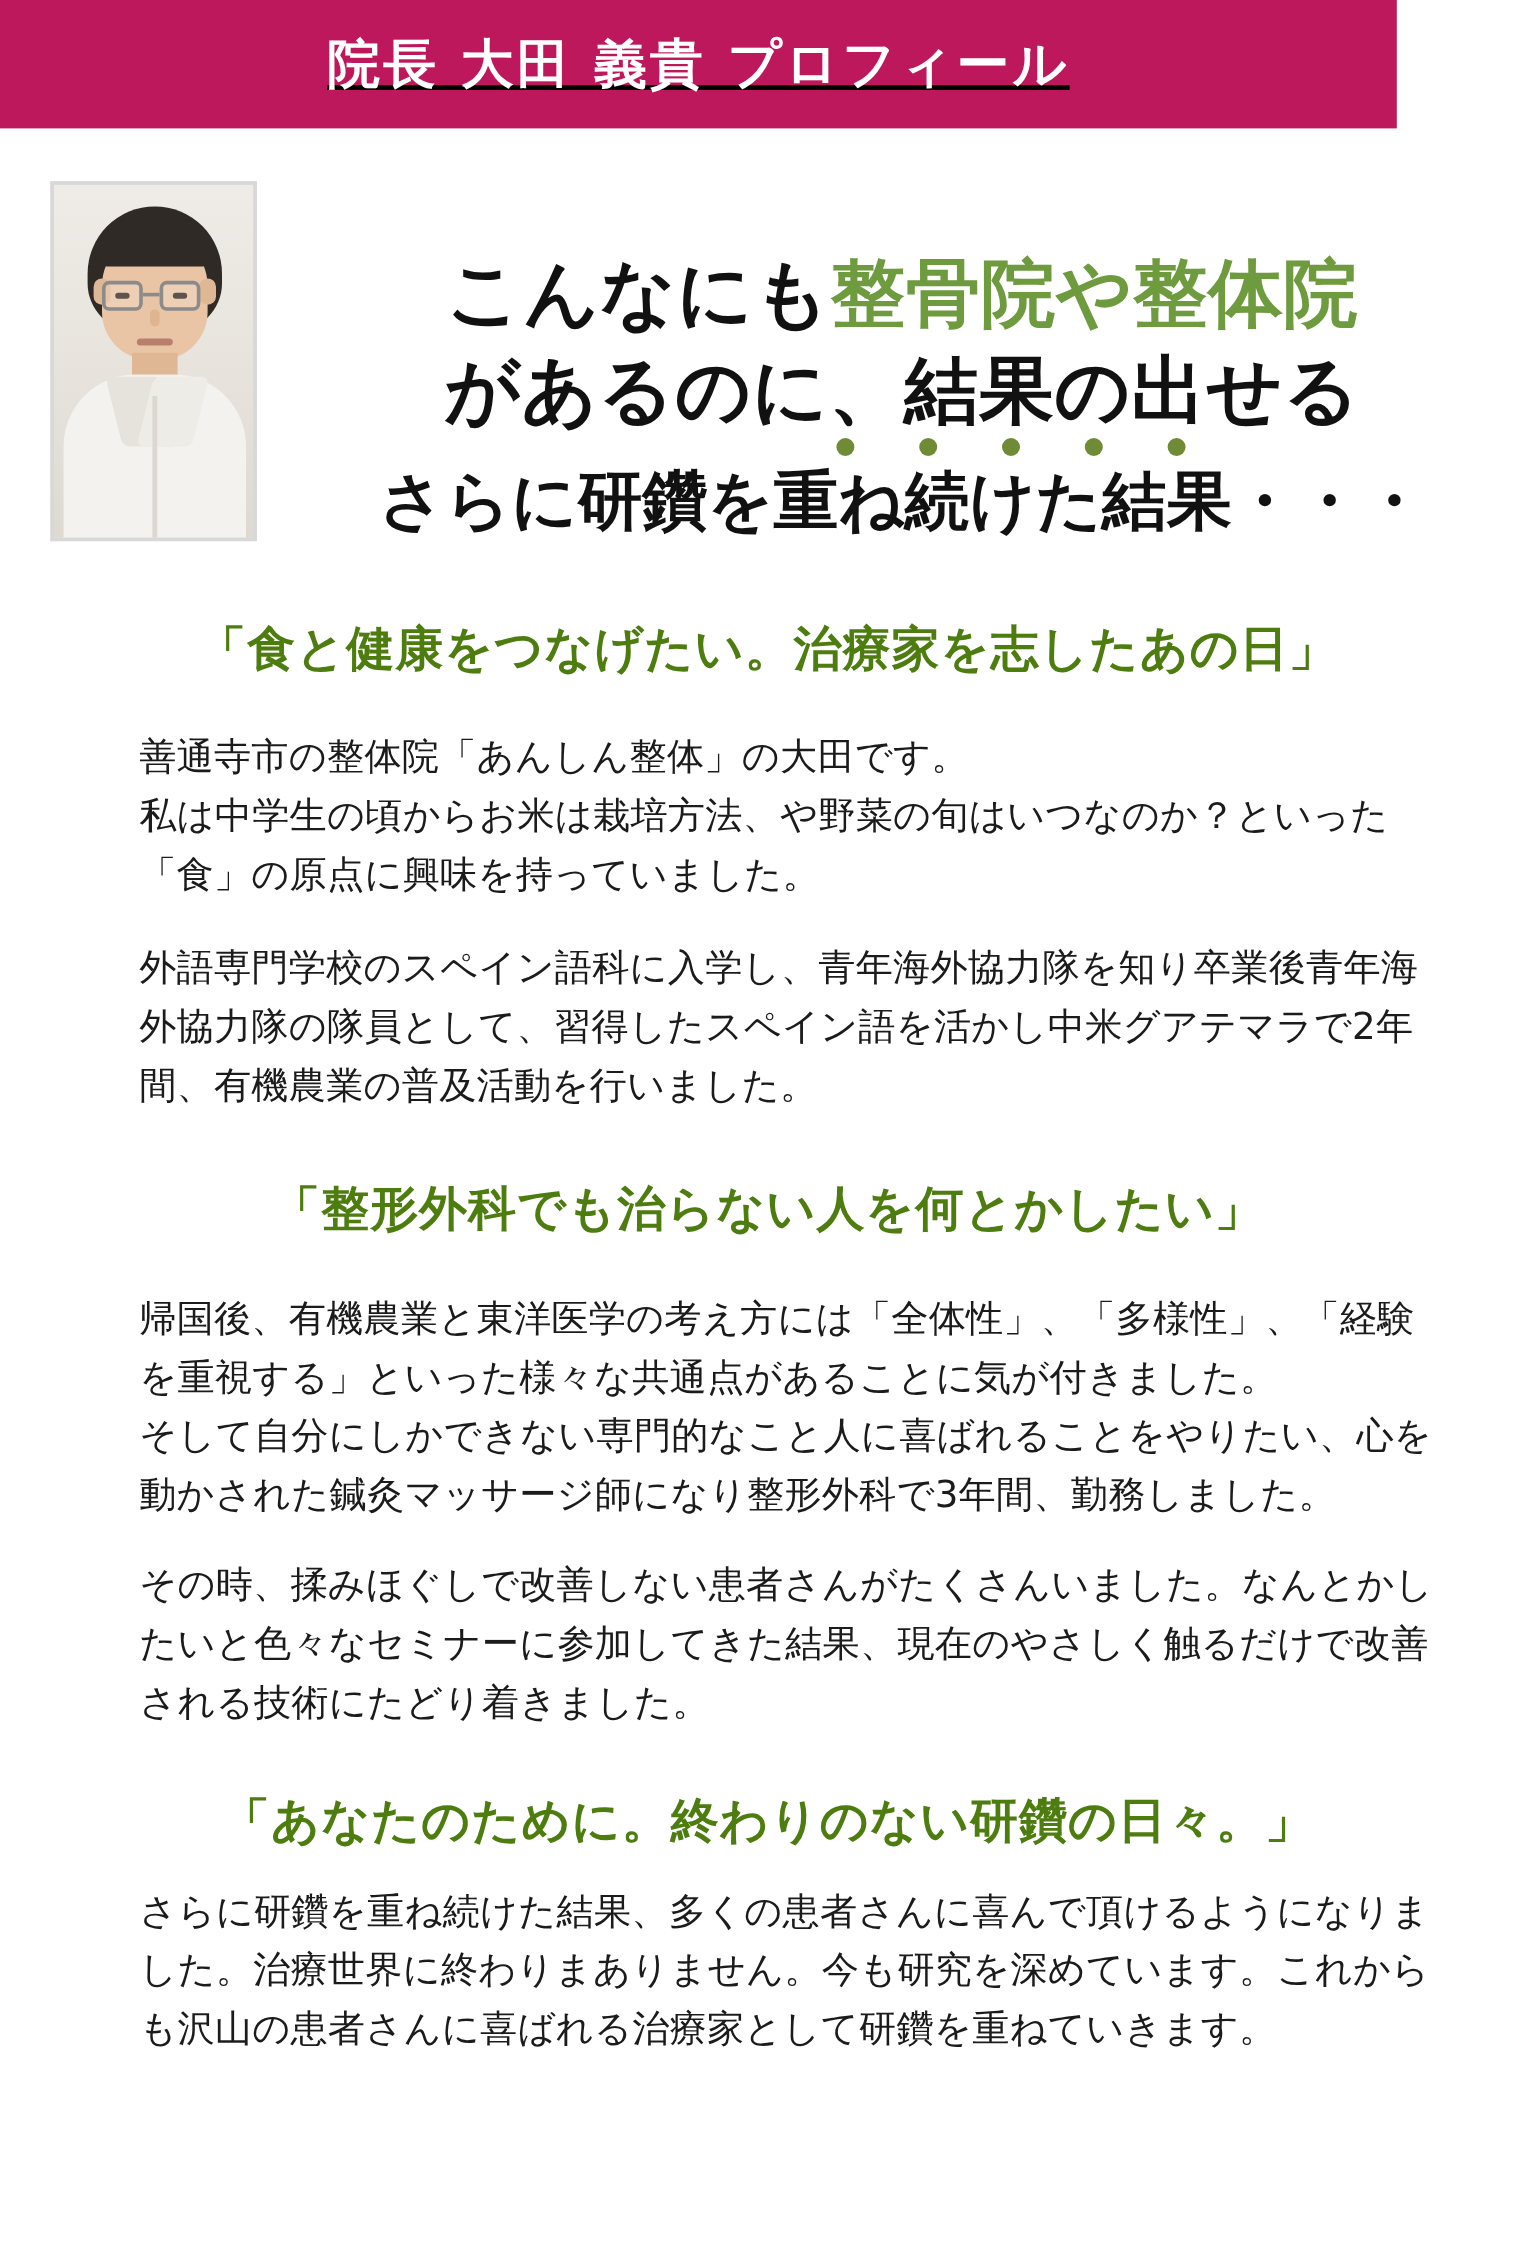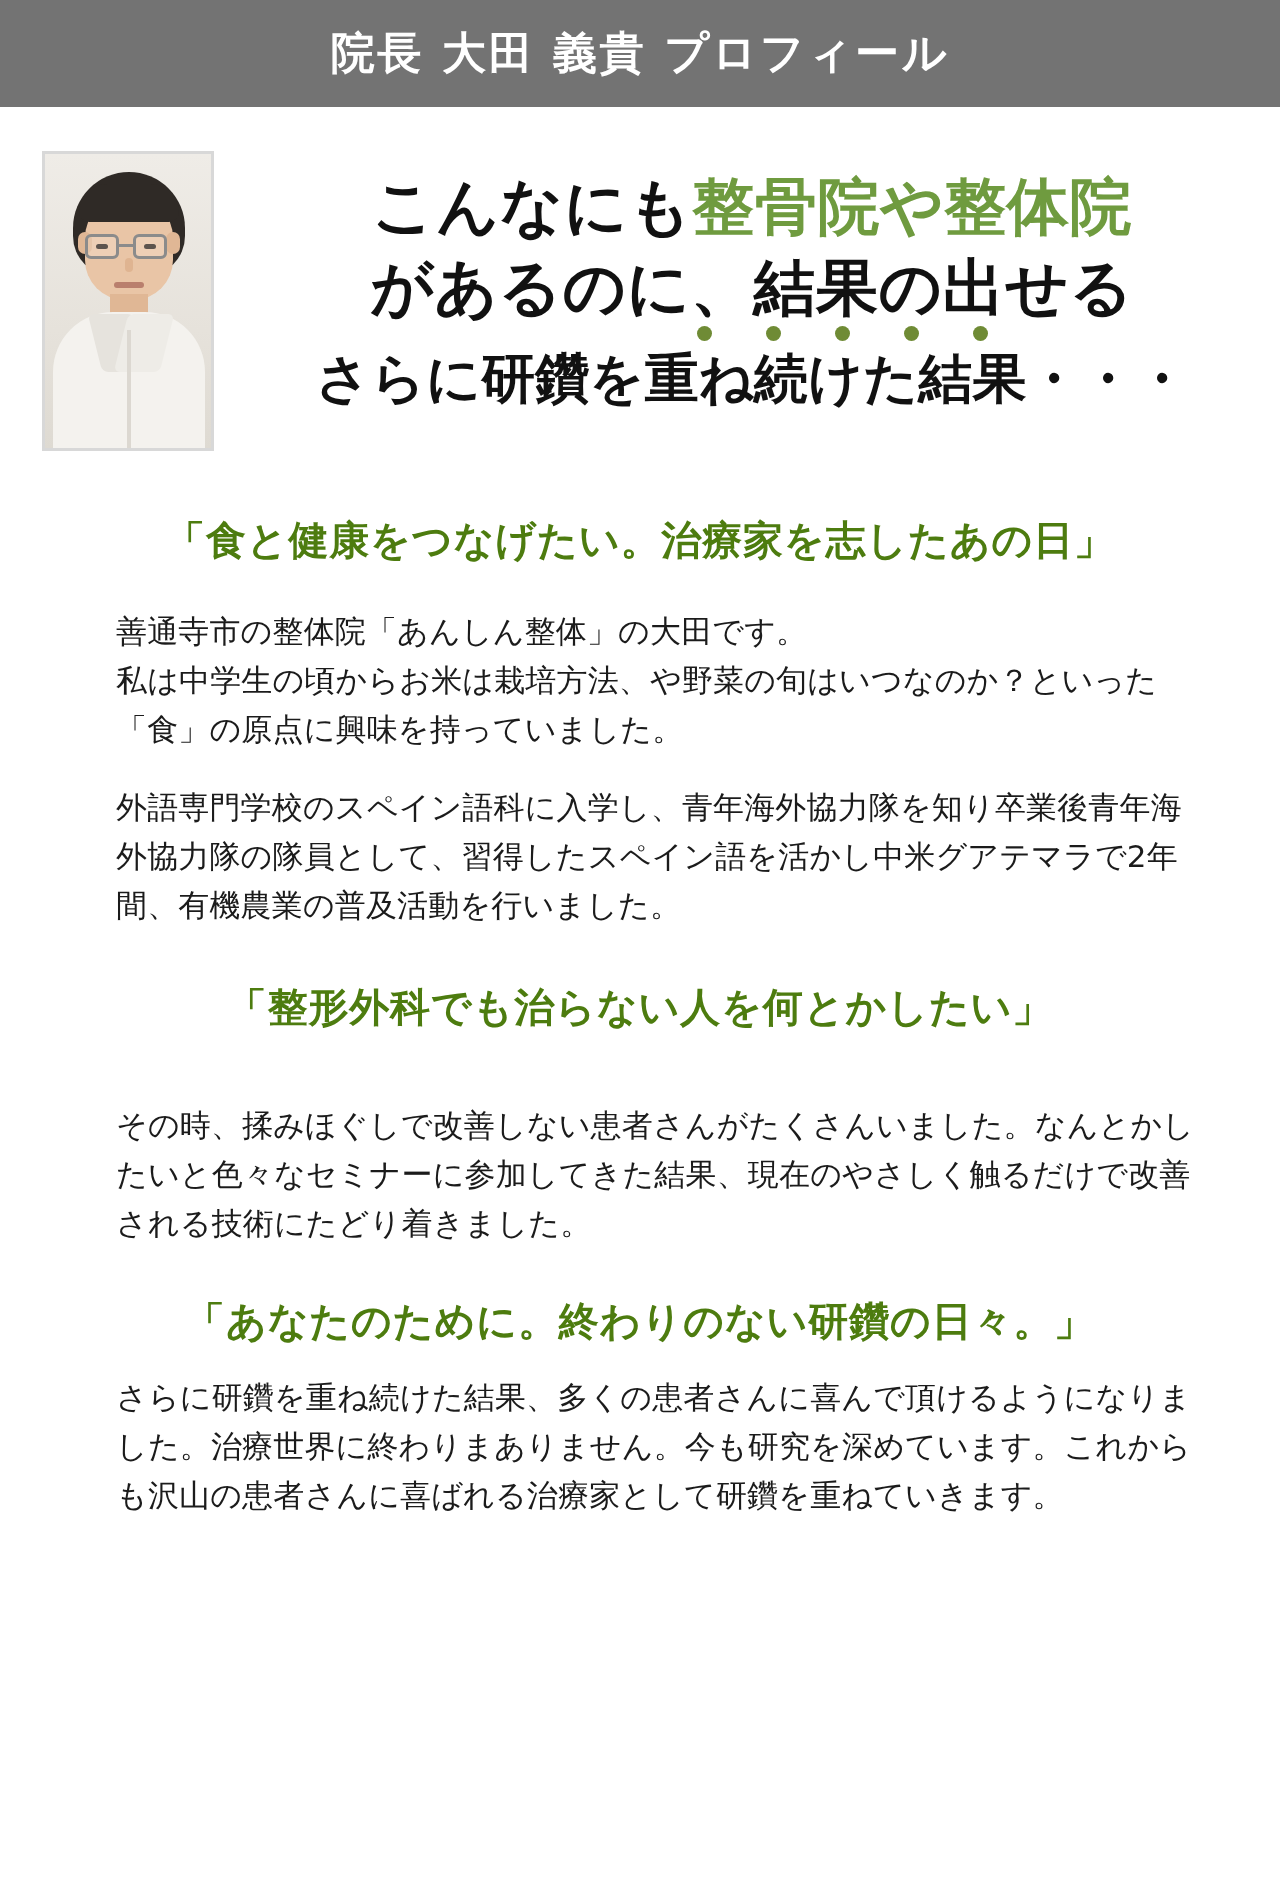--- a/index.html
+++ b/index.html
@@ -10,44 +10,45 @@
   }
   body {
     width: 1280px;
     min-height: 1884px;
     position: relative;
     overflow: hidden;
   }
 
   
   .header-band {
-    width: 1280px;
+    width: 1164px;
     height: 107px;
-    background: #737373;
+    background: #be185d;
     display: flex;
     align-items: center;
     justify-content: center;
+    text-decoration: underline;
   }
   .header-title {
     color: #ffffff;
     font-size: 44px;
     font-weight: bold;
     letter-spacing: 0.06em;
     font-family: "DejaVu Sans", "Liberation Sans", sans-serif;
   }
 
   
   .hero {
     position: relative;
     width: 1280px;
     padding: 22px 0 0 0;
   }
   .hero-inner {
     display: flex;
-    align-items: center;
+    align-items: flex-end;
   }
   .portrait-wrap {
     width: 200px;
     margin-left: 42px;
     margin-top: 22px;
     flex: 0 0 auto;
   }
   .portrait-frame {
     width: 172px;
     height: 300px;
@@ -217,20 +218,22 @@
 <div class="section-heading sh-1">「食と健康をつなげたい。治療家を志したあの日」</div>
 <div class="body-block bb-1">
   <p style="white-space: pre-line; font-family: Liberation Mono, monospace;">善通寺市の整体院「あんしん整体」の大田です。
 私は中学生の頃からお米は栽培方法、や野菜の旬はいつなのか？といった「食」の原点に興味を持っていました。</p>
   <div class="gap-sm"></div>
   <p style="white-space: pre-line;">外語専門学校のスペイン語科に入学し、青年海外協力隊を知り卒業後青年海外協力隊の隊員として、習得したスペイン語を活かし中米グアテマラで2年間、有機農業の普及活動を行いました。</p>
 </div>
 
 <div class="section-heading sh-2">「整形外科でも治らない人を何とかしたい」</div>
 <div class="body-block bb-2">
+  <p style="white-space: pre-line;">帰国後、有機農業と東洋医学の考え方には「全体性」、「多様性」、「経験を重視する」といった様々な共通点があることに気が付きました。
+そして自分にしかできない専門的なこと人に喜ばれることをやりたい、心を動かされた鍼灸マッサージ師になり整形外科で3年間、勤務しました。</p>
   <div class="gap-sm"></div>
   <p style="white-space: pre-line;">その時、揉みほぐしで改善しない患者さんがたくさんいました。なんとかしたいと色々なセミナーに参加してきた結果、現在のやさしく触るだけで改善される技術にたどり着きました。</p>
 </div>
 
 <div class="section-heading sh-3">「あなたのために。終わりのない研鑽の日々。」</div>
 <div class="body-block bb-3">
   <p style="white-space: pre-line;">さらに研鑽を重ね続けた結果、多くの患者さんに喜んで頂けるようになりました。治療世界に終わりまありません。今も研究を深めています。これからも沢山の患者さんに喜ばれる治療家として研鑽を重ねていきます。</p>
 </div>
 
 </body></html>

